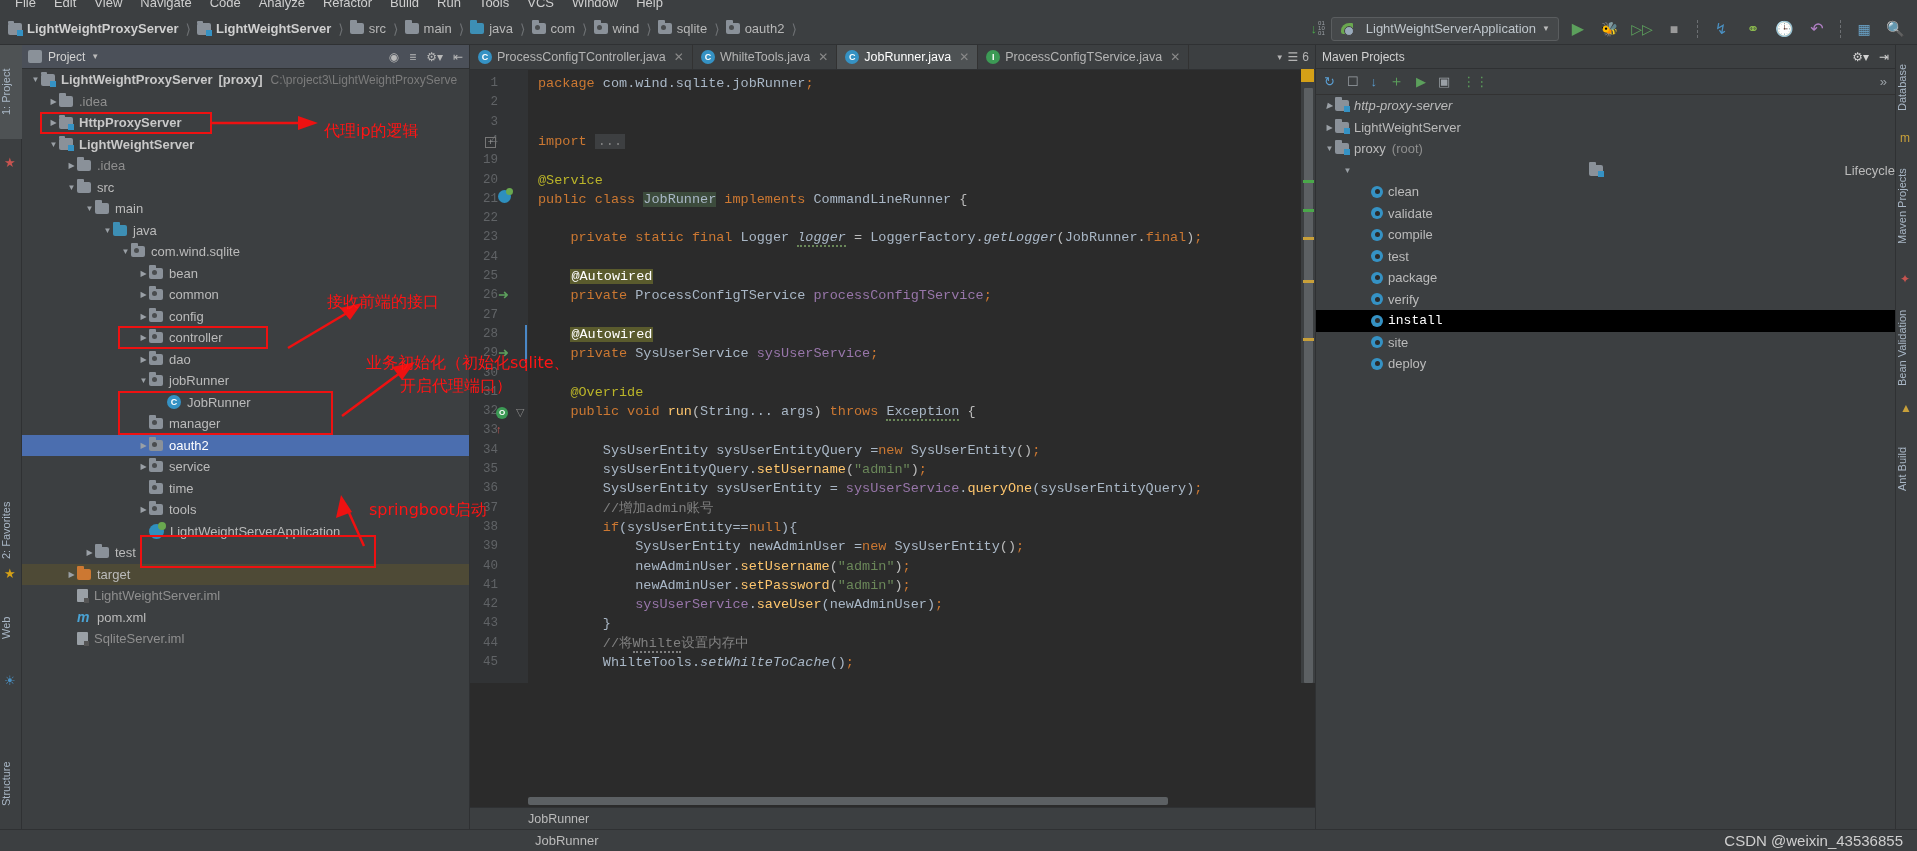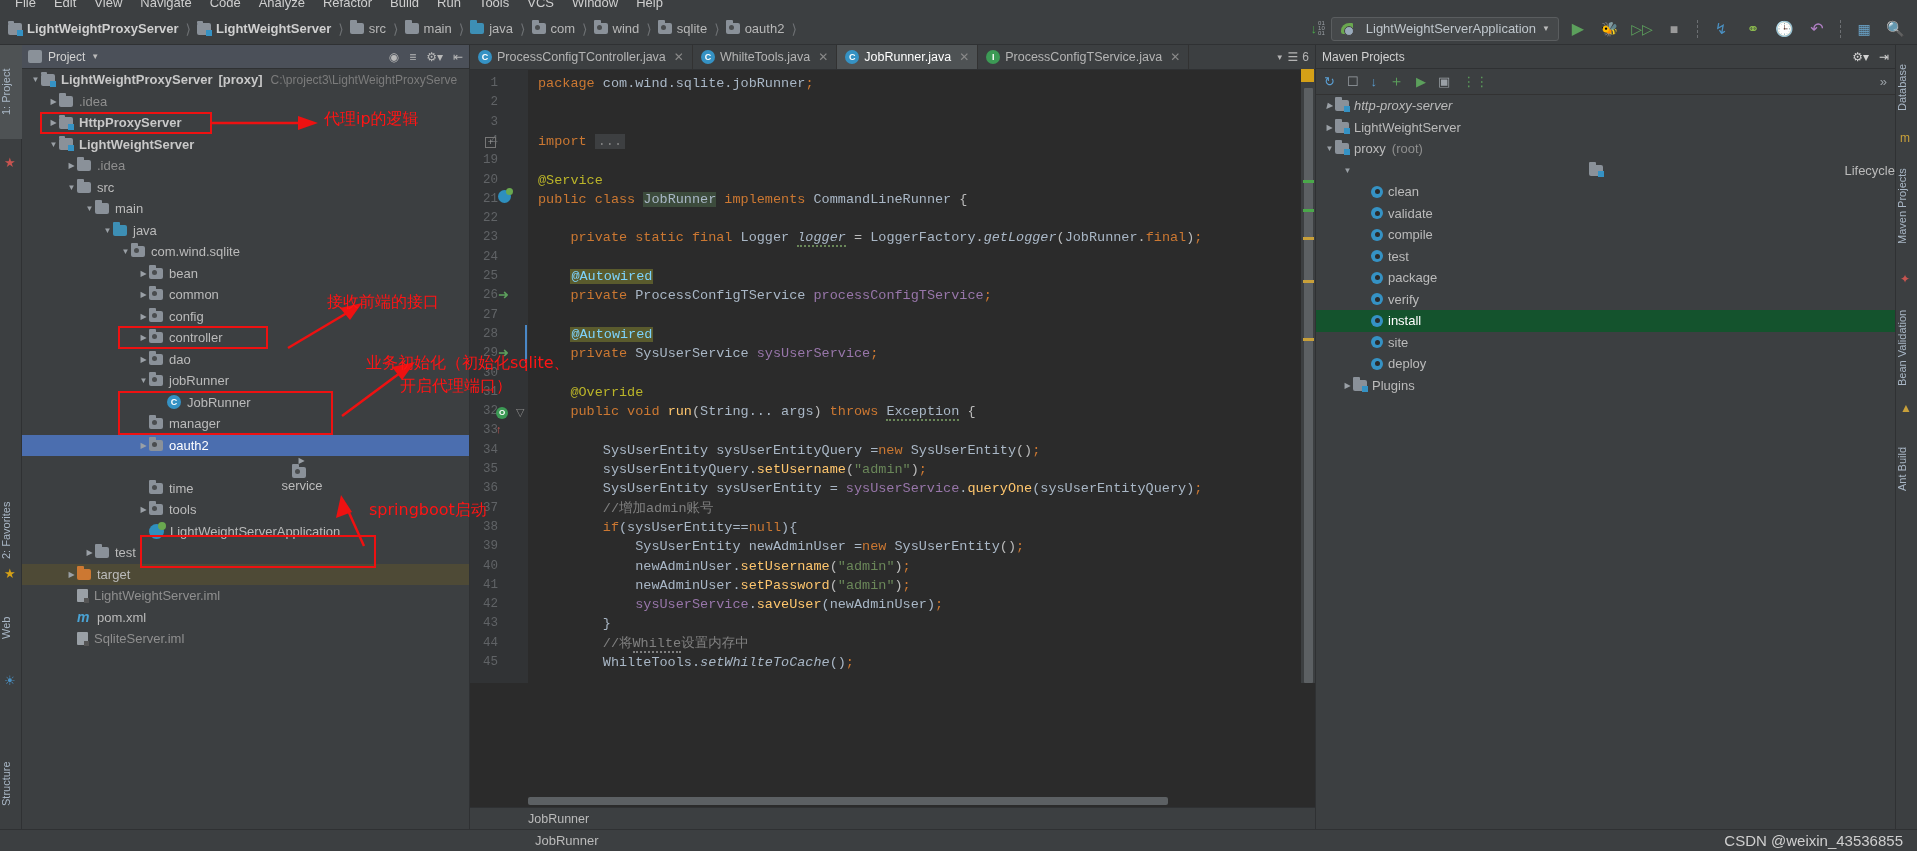--- a/index.html
+++ b/index.html
@@ -153,21 +153,21 @@
   .code-area{ position:relative; height:613px; background:#2b2b2b; display:flex; }
   .gutter{ width:58px; background:#313335; position:relative; flex:0 0 58px; }
   .gnum{ position:absolute; right:30px; font-size:12.5px; color:#606366;
          font-family:"Liberation Mono", monospace; line-height:19.3px; }
   .gmark{ position:absolute; left:28px; width:16px; height:16px; }
   .code{ position:relative; flex:1; overflow:hidden; }
   .ln{ position:absolute; left:10px; font-size:13.5px; line-height:19.3px;
        font-family:"Liberation Mono", monospace; white-space:pre; }
   .k{ color:#cc7832; }            
   .an{ color:#bbb529; }           
-  .an-hl{ background:#5a5b2d; color:#7dd3fc; padding:0 1px;}
+  .an-hl{ background:#5a5b2d; color:#ffffff; padding:0 1px;}
   .s{ color:#6a8759; }            
   .f{ color:#9876aa; }            
   .t{ color:#a9b7c6; }            
   .cm{ color:#808080; }           
   .m{ color:#ffc66d; }            
   .it{ color:#a9b7c6; font-style:italic; }
   .hlname{ background:#3c4b3c; }
   .wavy{ border-bottom:2px dotted #6a8759; }
 
   .editor-rt{ position:absolute; right:0; top:25px; width:14px; height:613px; background:#3c3f41; }
@@ -184,21 +184,21 @@
   
   .maven{ position:absolute; left:1315px; top:45px; width:580px; height:784px;
           background:#3c3f41; border-left:1px solid #2f3133; }
   .mv-head{ height:24px; display:flex; align-items:center; padding:0 6px;
             font-size:12px; color:#d2d2d2; border-bottom:1px solid #2f3133; background:#3c3f41;}
   .mv-head .tools{ margin-left:auto; display:flex; gap:10px; align-items:center; font-size:12px;}
   .mv-tb{ height:26px; display:flex; align-items:center; gap:12px; padding:0 8px;
           border-bottom:1px solid #323232; font-size:13px; }
   .mv-body{ position:relative; height:732px; overflow:hidden; }
   .mrow{ height:21.5px; display:flex; align-items:center; font-size:13px; color:#bbbbbb; white-space:nowrap;}
-  .mrow.sel{ background:#14532d; color:#ffffff; }
+  .mrow.sel{ background:#000000; color:#ffffff;font-family:Liberation Mono, monospace; }
 
   
   .bottom{ position:absolute; left:0; bottom:0; width:1917px; height:22px; background:#3c3f41;
            border-top:1px solid #2f3133; }
   .watermark{ position:absolute; right:14px; bottom:2px; font-size:15px; color:#cfcfcf; }
 
   
   .anno{ position:absolute; pointer-events:none; }
   .box{ position:absolute; border:2px solid #ee1111; }
   .atext{ position:absolute; color:#ff1414; font-size:16px; white-space:nowrap;
@@ -434,21 +434,21 @@
         <div class="trow" style="padding-left: 116px;">
           <span class="arw"></span>
           <span class="ico ic-pkg"></span>
           <span class="lbl">manager</span>
         </div>
         <div class="trow sel" style="padding-left: 116px;">
           <span class="arw closed"></span>
           <span class="ico ic-pkg"></span>
           <span class="lbl">oauth2</span>
         </div>
-        <div class="trow" style="padding-left: 116px; flex-direction: column;">
+        <div class="trow" style="padding-left: 116px;">
           <span class="arw closed"></span>
           <span class="ico ic-pkg"></span>
           <span class="lbl">service</span>
         </div>
         <div class="trow" style="padding-left: 116px;">
           <span class="arw"></span>
           <span class="ico ic-pkg"></span>
           <span class="lbl">time</span>
         </div>
         <div class="trow" style="padding-left: 116px;">
@@ -688,41 +688,36 @@
         <div class="mrow" style="padding-left: 44px;">
           <span class="arw"></span>
           <span class="ico ic-gear"></span>
           <span>site</span>
         </div>
         <div class="mrow" style="padding-left: 44px;">
           <span class="arw"></span>
           <span class="ico ic-gear"></span>
           <span>deploy</span>
         </div>
-        <div class="mrow" style="padding-left: 26px;">
-          <span class="arw closed"></span>
-          <span class="ico ic-mvnmod"></span>
-          <span>Plugins</span>
-        </div>
       </div>
   </div>
 
   <div class="bottom">
       <span style="position: absolute; left: 535px; top: 3px; font-size: 13px; color: rgb(187, 187, 187);">JobRunner</span>
     </div>
   <div class="watermark">CSDN @weixin_43536855</div>
 
   <div class="anno" style="left:0;top:0;width:1917px;height:851px">
 
     <div class="box" style="left:40px; top:112px; width:172px; height:22px;"></div>
     <svg style="position:absolute;left:210px;top:110px;width:110px;height:26px">
       <line x1="0" y1="13" x2="92" y2="13" stroke="#ee1111" stroke-width="2.5"></line>
       <polygon points="108,13 88,6 88,20" fill="#ee1111"></polygon>
     </svg>
-    <div class="atext" style="left:324px; top:109px;">代理ip的逻辑</div>
+    <div class="atext" style="left:324px; top:121px;">代理ip的逻辑</div>
 
     <div class="box" style="left:118px; top:326px; width:150px; height:23px;"></div>
     <svg style="position:absolute;left:286px;top:300px;width:80px;height:52px">
       <line x1="2" y1="48" x2="66" y2="10" stroke="#ee1111" stroke-width="2.5"></line>
       <polygon points="76,3 54,8 64,20" fill="#ee1111"></polygon>
     </svg>
     <div class="atext" style="left:327px; top:292px;">接收前端的接口</div>
 
     <div class="box" style="left:118px; top:391px; width:215px; height:44px;"></div>
     <svg style="position:absolute;left:340px;top:358px;width:80px;height:62px">

